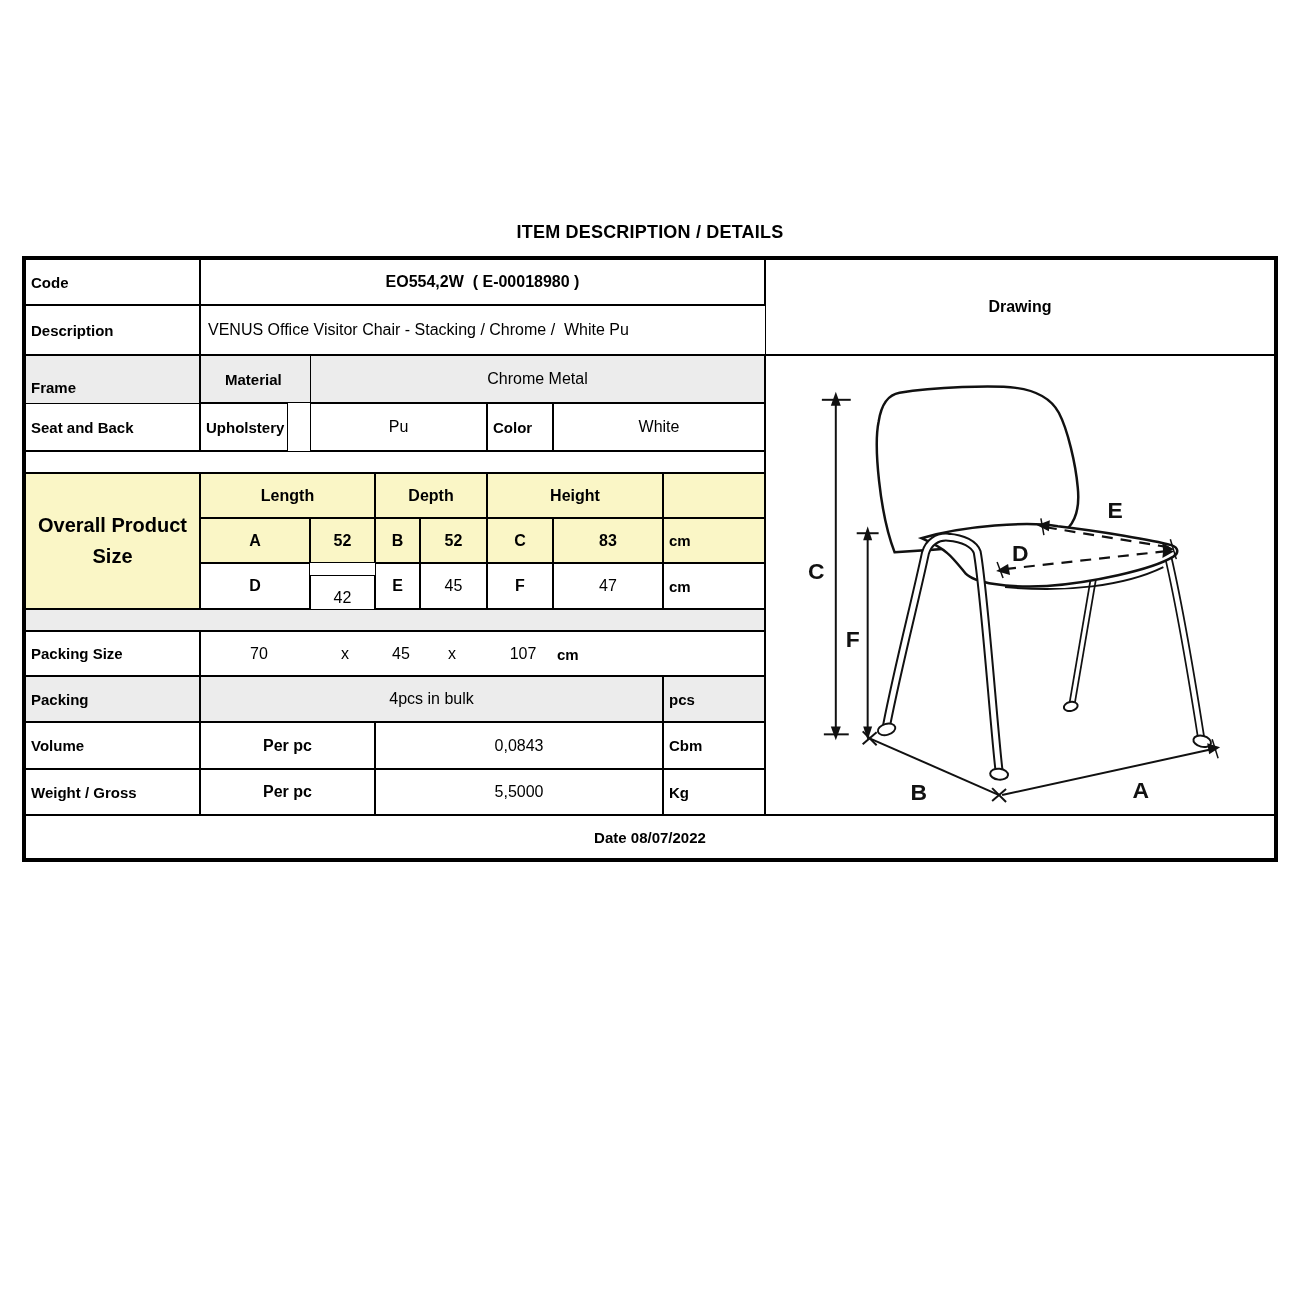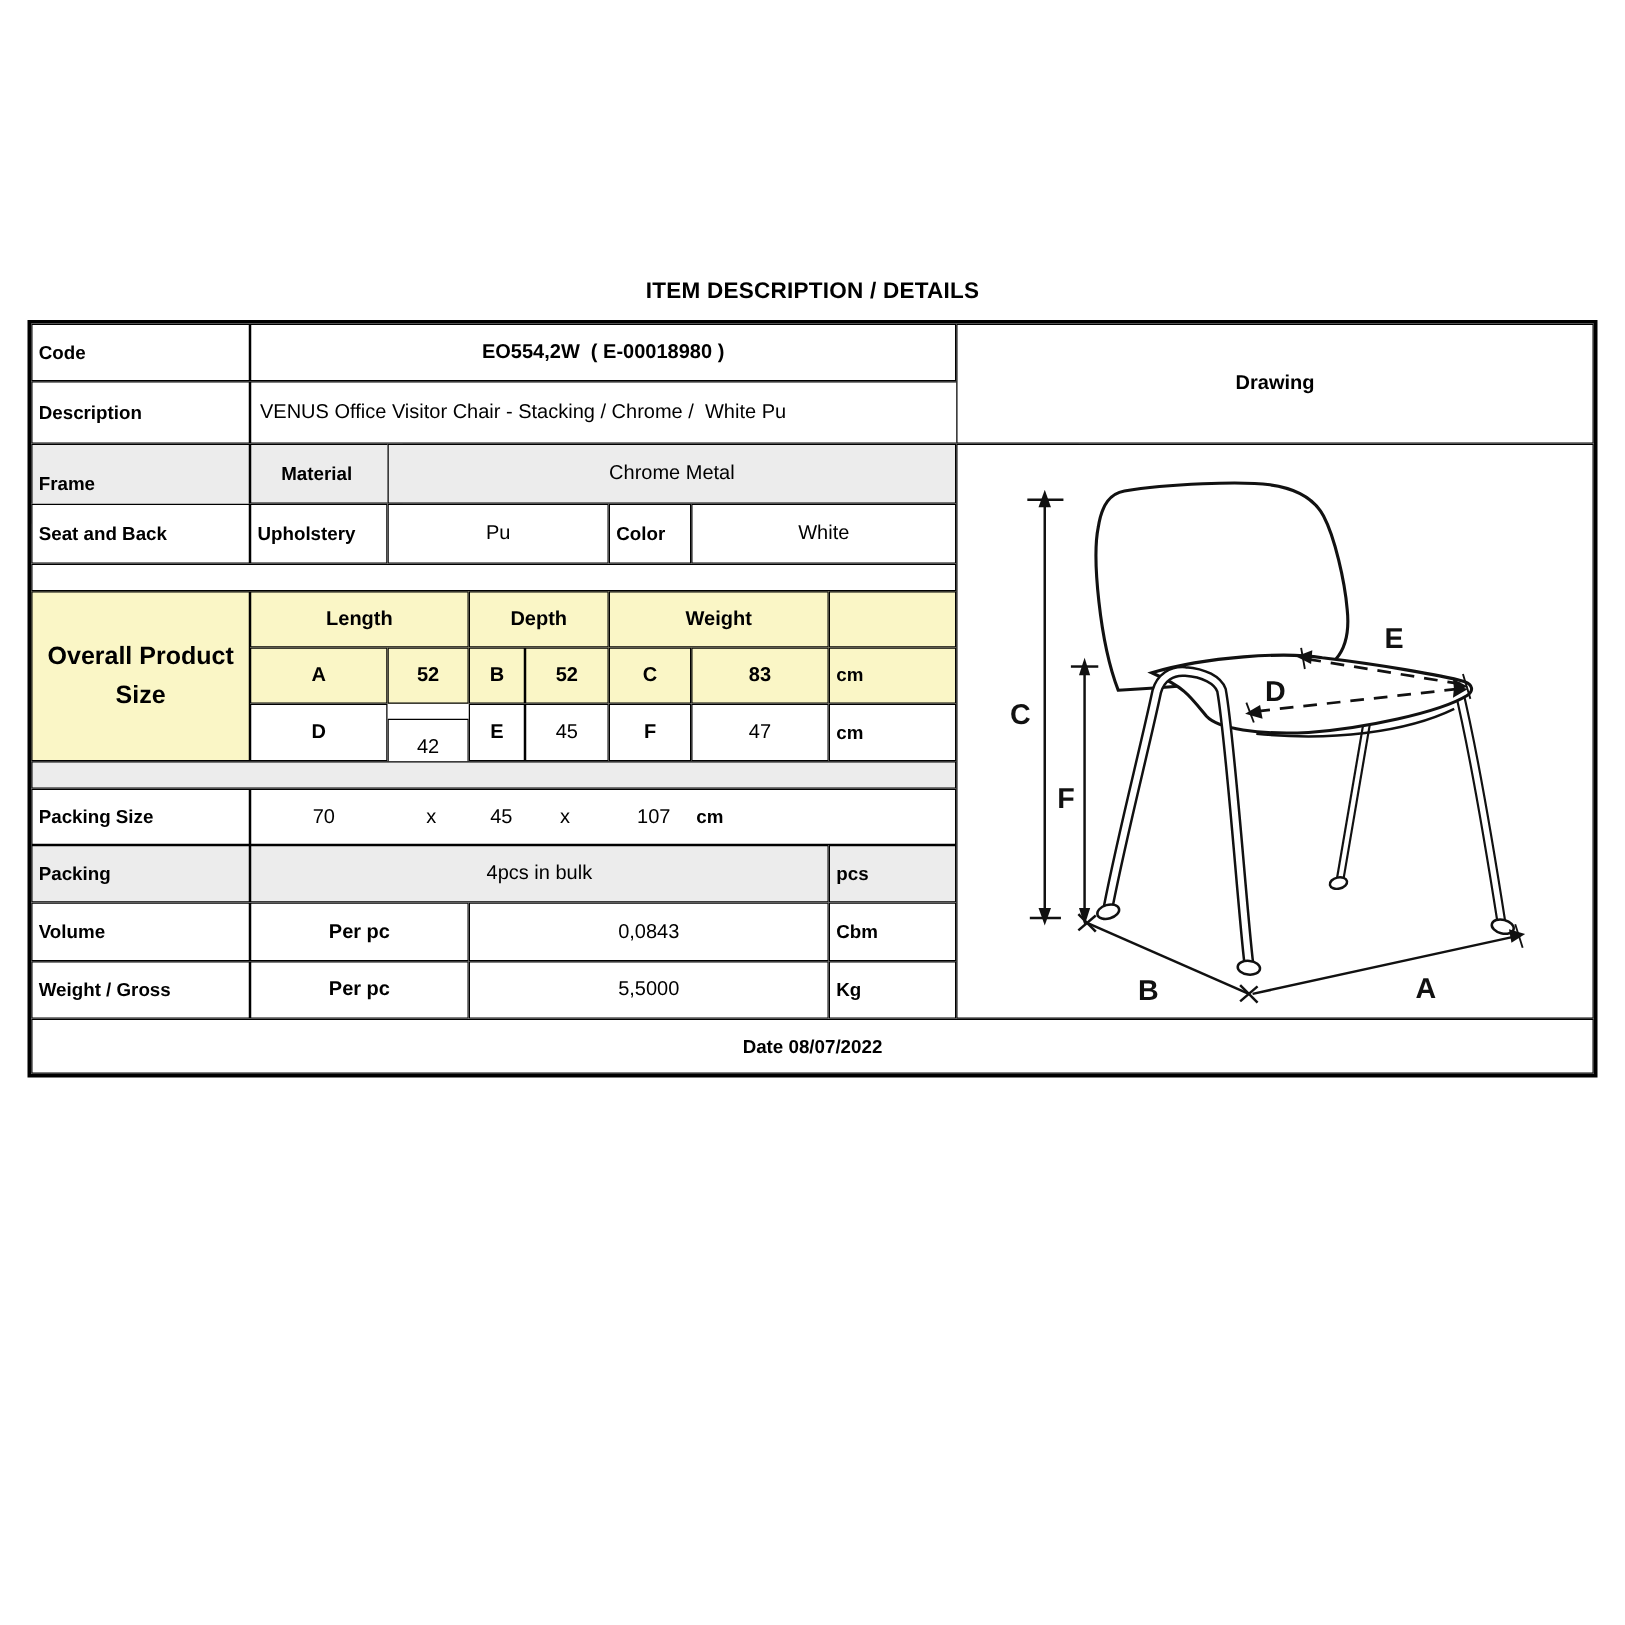--- a/index.html
+++ b/index.html
@@ -34,31 +34,31 @@
   <div class="cell ctr b" style="left:175px;top:0;width:565px;height:46px">EO554,2W &nbsp;( E-00018980 )</div>
 
   <div class="cell lbl" style="left:0;top:46px;width:175px;height:50px">Description</div>
   <div class="cell pad" style="left:175px;top:46px;width:663px;height:50px">VENUS Office Visitor Chair - Stacking / Chrome / &nbsp;White Pu</div>
 
   <div class="cell lbl gray" style="left: 0px; top: 96px; width: 175px; height: 64px; background: rgb(236, 236, 236);">Frame</div>
   <div class="cell lbl gray" style="left: 175px; top: 96px; width: 122px; height: 48px; background: rgb(236, 236, 236); padding-left: 24px;">Material</div>
   <div class="cell ctr gray" style="left: 285px; top: 96px; width: 455px; height: 48px; background: rgb(236, 236, 236);">Chrome Metal</div>
 
   <div class="cell lbl" style="left:0;top:144px;width:175px;height:48px">Seat and Back</div>
-  <div class="cell lbl" style="left:175px;top:144px;width:110px;height:48px">Upholstery</div>
+  <div class="cell lbl" style="left:175px;top:144px;width:88px;height:48px">Upholstery</div>
   <div class="cell ctr" style="left:285px;top:144px;width:177px;height:48px">Pu</div>
   <div class="cell lbl" style="left:462px;top:144px;width:66px;height:48px">Color</div>
   <div class="cell ctr" style="left:528px;top:144px;width:212px;height:48px">White</div>
 
   <div class="cell" style="left:0;top:192px;width:740px;height:22px"></div>
 
   <div class="cell ctr b yellow two-line" style="left: 0px; top: 214px; width: 175px; height: 136px; font-size: 20px; background: rgb(250, 246, 198);">Overall Product Size</div>
   <div class="cell ctr b yellow" style="left: 175px; top: 214px; width: 175px; height: 45px; background: rgb(250, 246, 198);">Length</div>
   <div class="cell ctr b yellow" style="left: 350px; top: 214px; width: 112px; height: 45px; background: rgb(250, 246, 198);">Depth</div>
-  <div class="cell ctr b yellow" style="left: 462px; top: 214px; width: 176px; height: 45px; background: rgb(250, 246, 198);">Weight</div>
+  <div class="cell ctr b yellow" style="left: 462px; top: 214px; width: 176px; height: 45px; background: rgb(250, 246, 198);">Height</div>
   <div class="cell yellow" style="left: 638px; top: 214px; width: 102px; height: 45px; background: rgb(250, 246, 198);"></div>
 
   <div class="cell ctr b yellow" style="left: 175px; top: 259px; width: 110px; height: 45px; background: rgb(250, 246, 198);">A</div>
   <div class="cell ctr b yellow" style="left: 285px; top: 259px; width: 65px; height: 45px; background: rgb(250, 246, 198);">52</div>
   <div class="cell ctr b yellow" style="left: 350px; top: 259px; width: 45px; height: 45px; background: rgb(250, 246, 198);">B</div>
   <div class="cell ctr b yellow" style="left: 395px; top: 259px; width: 67px; height: 45px; background: rgb(250, 246, 198);">52</div>
   <div class="cell ctr b yellow" style="left: 462px; top: 259px; width: 66px; height: 45px; background: rgb(250, 246, 198);">C</div>
   <div class="cell ctr b yellow" style="left: 528px; top: 259px; width: 110px; height: 45px; background: rgb(250, 246, 198);">83</div>
   <div class="cell lbl yellow" style="left: 638px; top: 259px; width: 102px; height: 45px; background: rgb(250, 246, 198);">cm</div>
 

